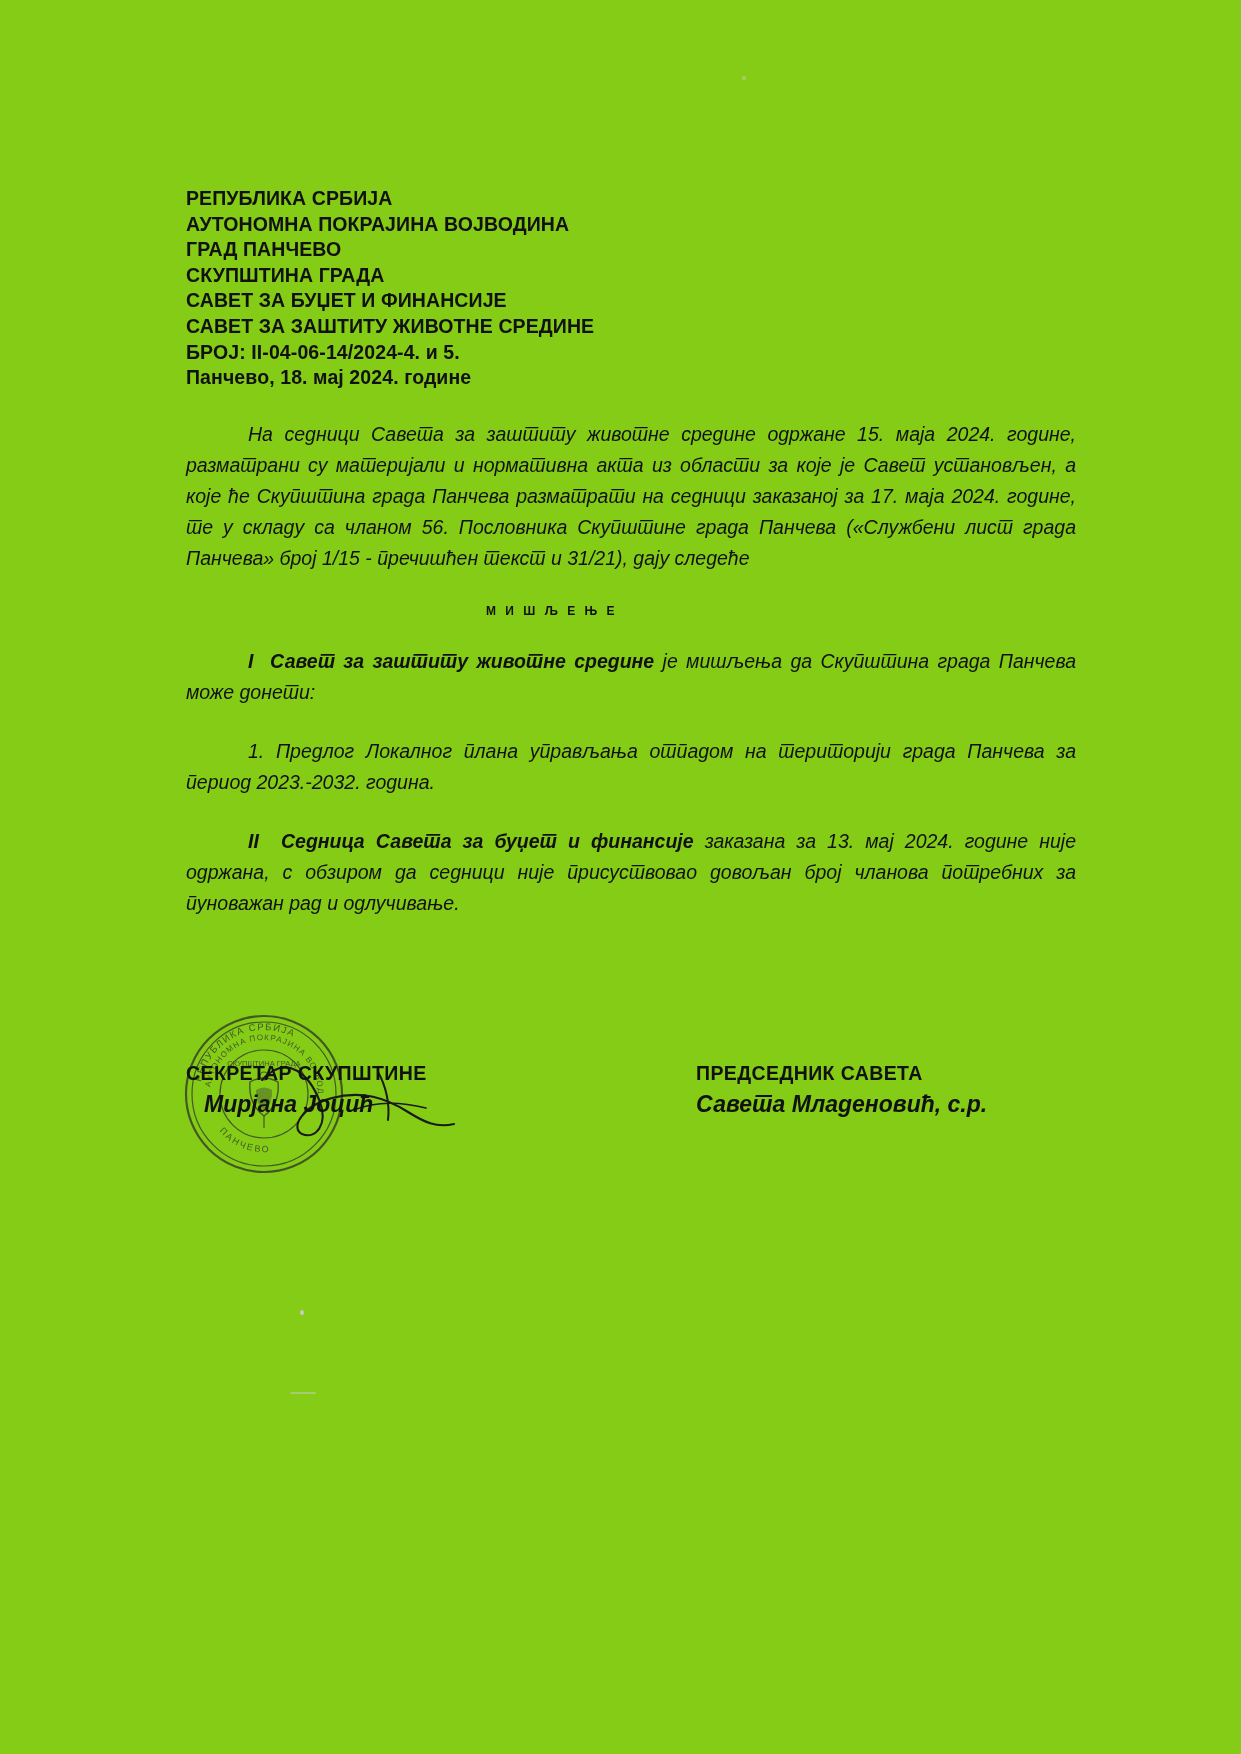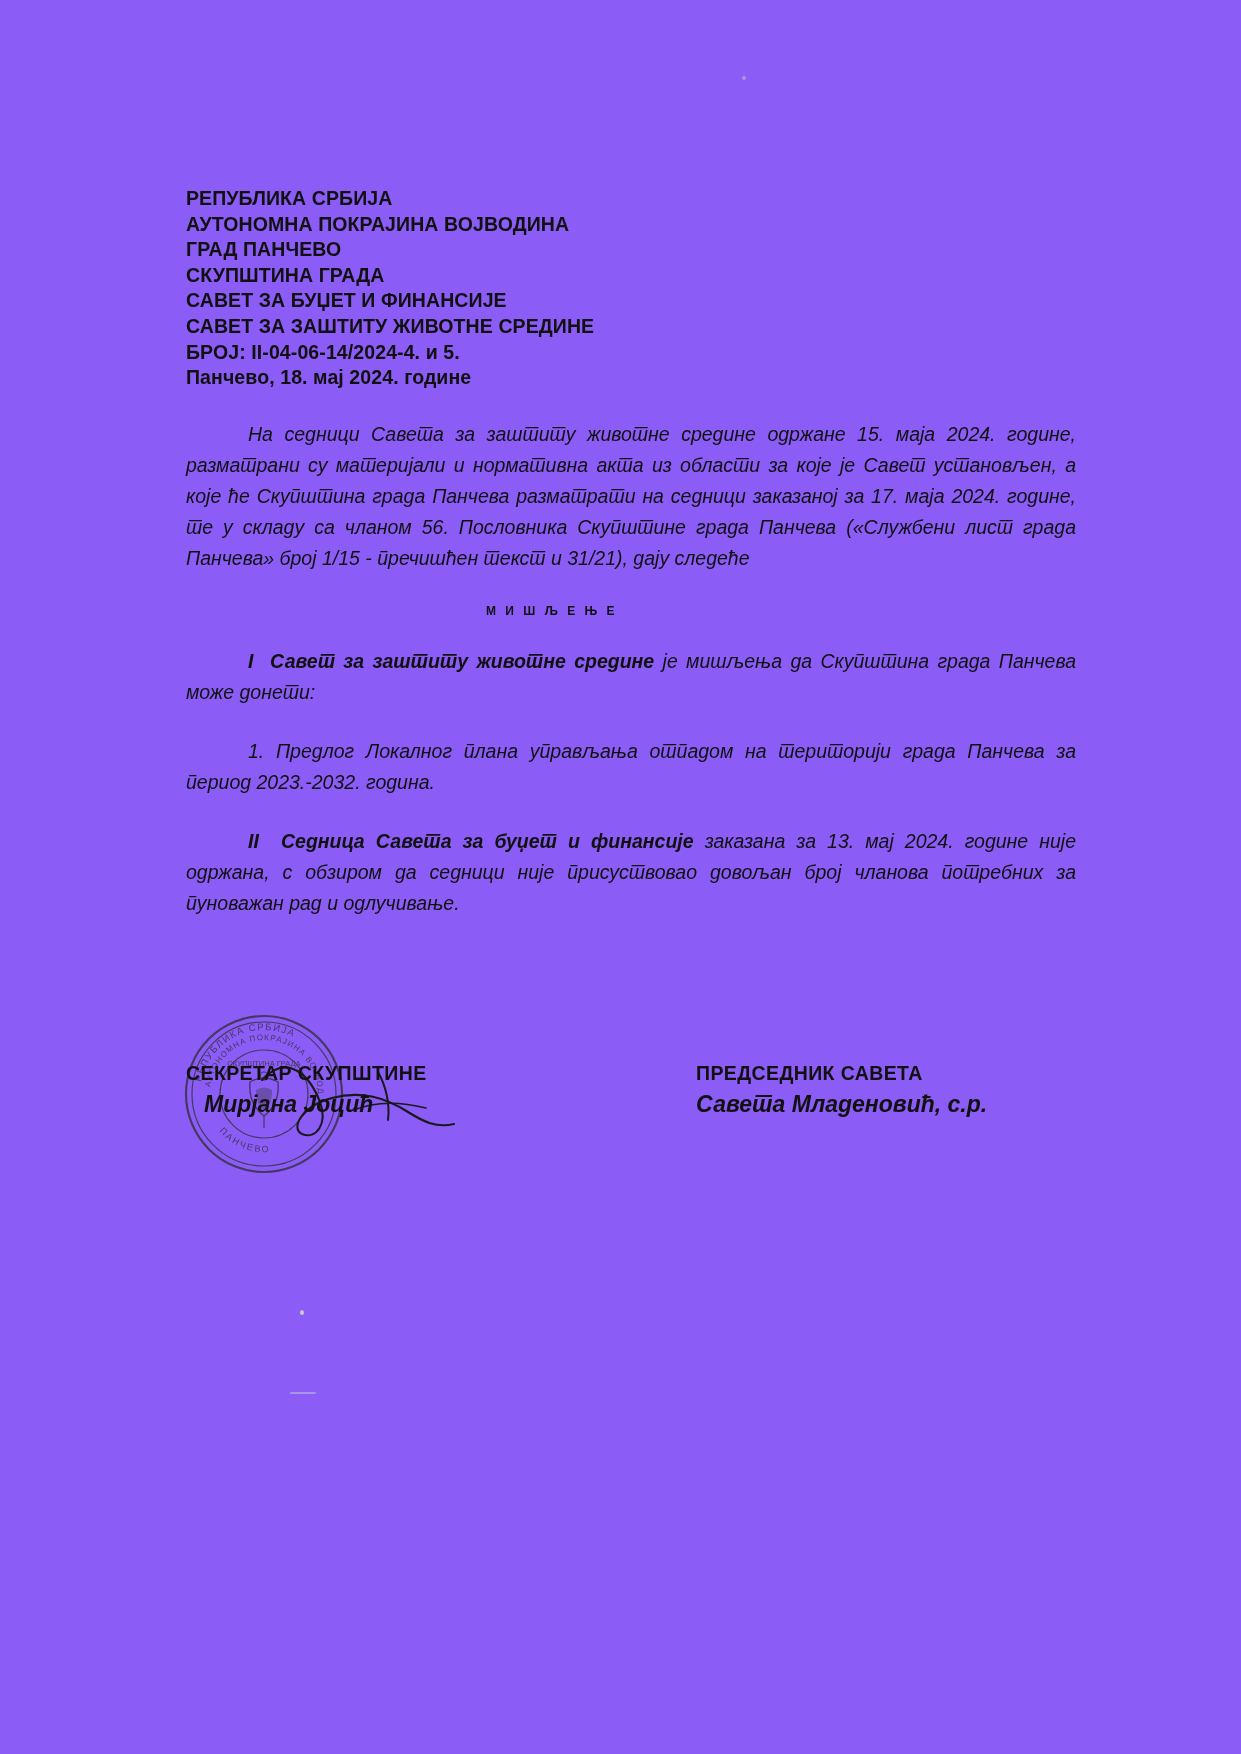--- a/index.html
+++ b/index.html
@@ -12,21 +12,21 @@
     height: 1754px;
     position: relative;
     font-family: "Liberation Sans", sans-serif;
     color: #111111;
     overflow: hidden;
   }
 
   .page {
     position: absolute;
     inset: 0;
-    background: #8b5cf6;
+    background: #84cc16;
   }
 
   .content {
     position: absolute;
     left: 186px;
     top: 186px;
     width: 890px;
   }
 
   

